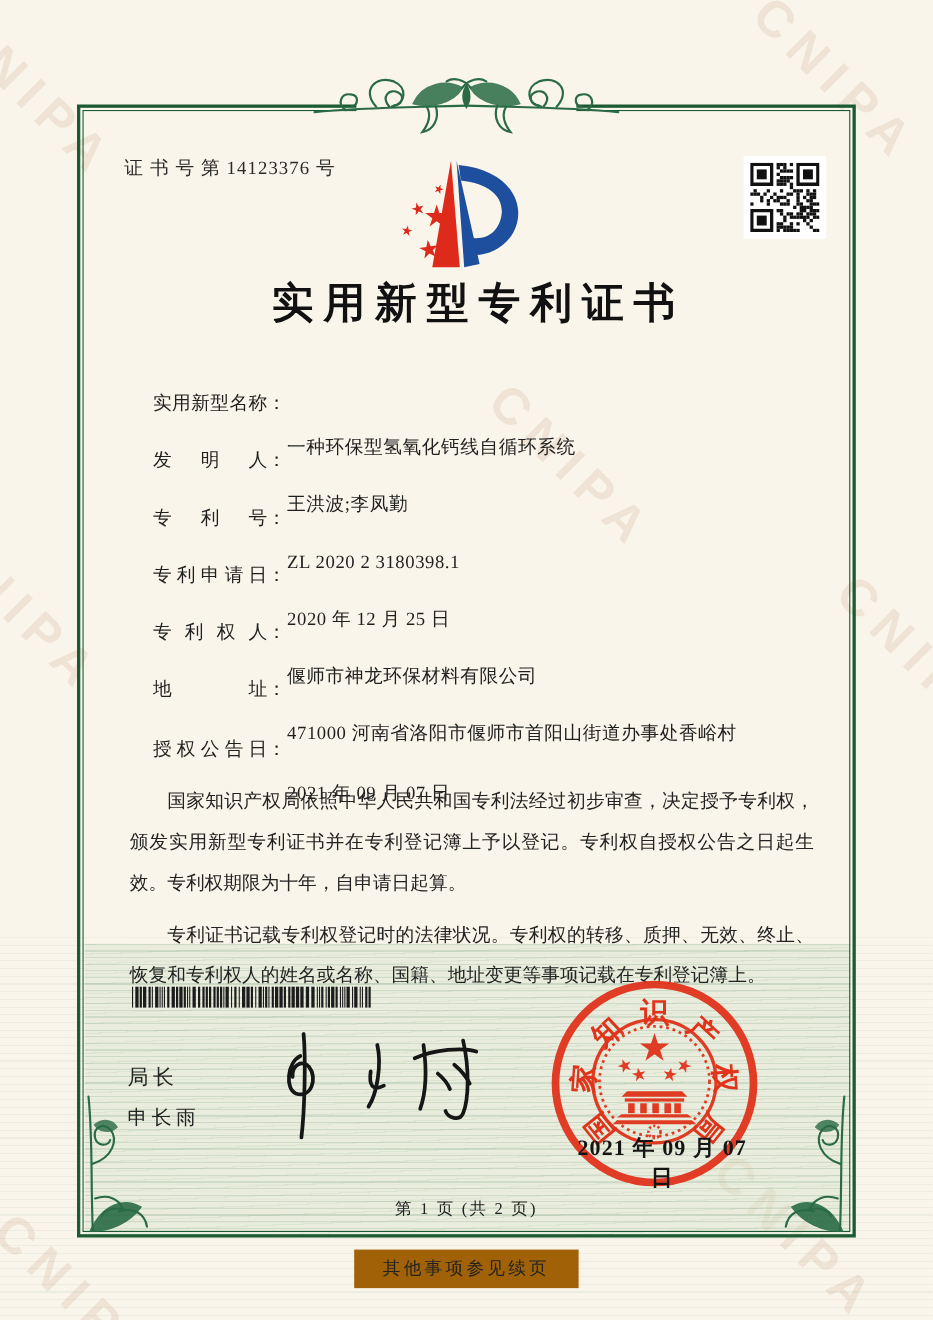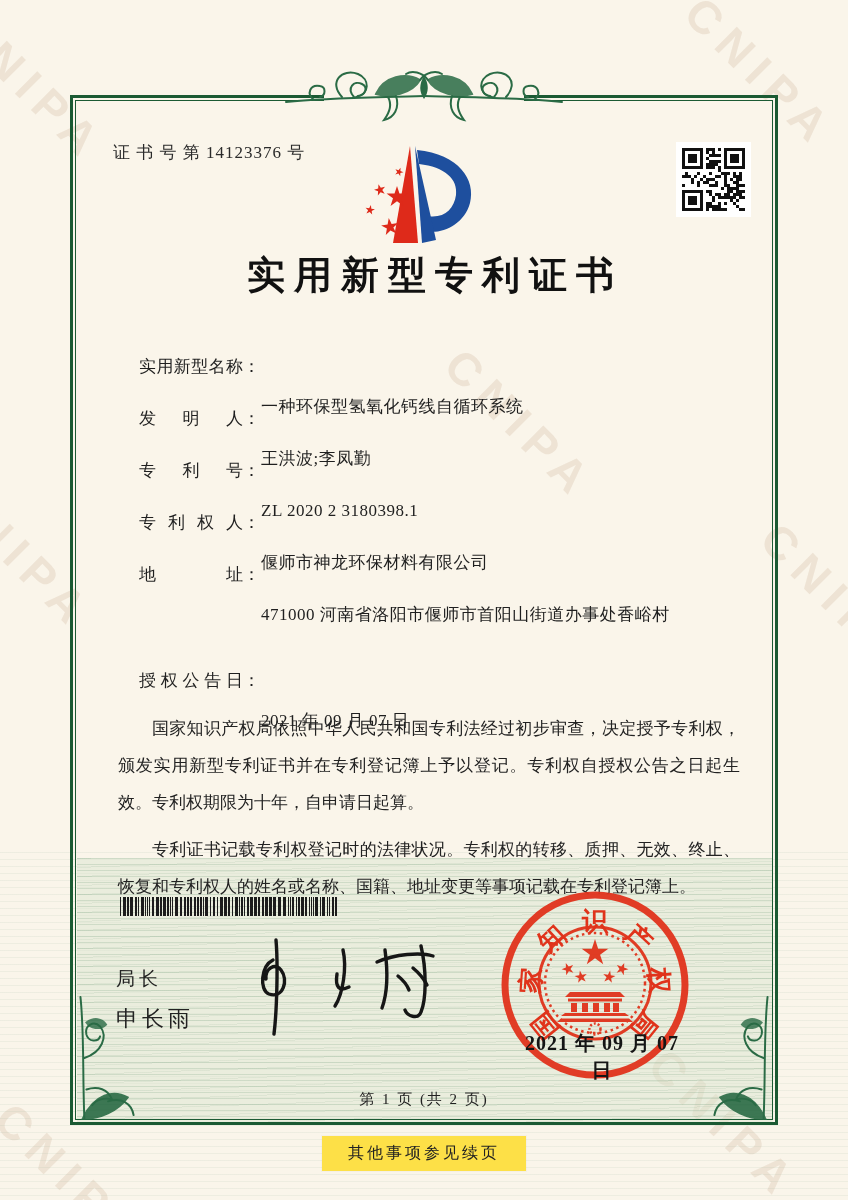--- a/index.html
+++ b/index.html
@@ -67,21 +67,21 @@
   .grant-pair{position:absolute;left:0;top:0;}
   .grant-pair.second{left:282px;}
   
   .paras{left:108px;top:700px;width:642px;font-size:17px;line-height:37px;text-align:justify;color:#222;}
   .paras p{margin:10px;text-indent:2em;}
   
   .barcode{left:120px;top:897px;width:222px;height:19px;display:flex;align-items:stretch;}
   .barcode i{display:block;background:#1c1c1c;height:100%;}
   
   .officer-title{left:116px;top:966px;font-size:19px;letter-spacing:4px;font-family:"Liberation Sans","DejaVu Sans",sans-serif;color:#222;}
-  .officer-name{left:116px;top:1004px;font-size:22px;letter-spacing:4px;font-family:"Liberation Sans","DejaVu Sans",sans-serif;color:#222;}
+  .officer-name{left:116px;top:1004px;font-size:18px;letter-spacing:4px;font-family:"Liberation Sans","DejaVu Sans",sans-serif;color:#222;}
   .signature{left:235px;top:932px;}
   
   .seal{left:495px;top:885px;width:200px;height:200px;}
   .seal svg{position:absolute;left:0;top:0;}
   .seal-char{
     position:absolute;left:50%;top:50%;
     font-size:26px;font-weight:700;color:#e0331b;
     font-family:"Liberation Serif","DejaVu Serif",serif;
   }
   .seal-char:nth-of-type(1){transform:translate(-50%,-50%) rotate(-129deg) translateY(-64px);}
@@ -92,21 +92,21 @@
   .seal-char:nth-of-type(6){transform:translate(-50%,-50%) rotate(86deg)   translateY(-64px);}
   .seal-char:nth-of-type(7){transform:translate(-50%,-50%) rotate(129deg)  translateY(-64px);}
   .seal-date{
     left:512px;top:1030px;width:180px;text-align:center;
     font-size:20px;font-weight:700;color:#151515;letter-spacing:1px;
   }
   
   .page-footer{left:0;top:1090px;width:848px;text-align:center;font-size:15px;letter-spacing:2px;color:#222;}
   .note{
     left:50%;top:1136px;transform:translateX(-50%);
-    background:#fde047;padding:7px 26px;font-size:16px;letter-spacing:3px;color:#222;
+    background:#a16207;padding:7px 26px;font-size:16px;letter-spacing:3px;color:#222;
     box-shadow:0 0 0 1px rgba(0,0,0,0.02);
   }
 </style>
 </head>
 <body>
 
 <div class="wm" style="left:-18px;top:0px">CNIPA</div>
 <div class="wm" style="left:712px;top:-14px">CNIPA</div>
 <div class="wm" style="left:472px;top:338px">CNIPA</div>
 <div class="wm" style="left:-30px;top:468px">CNIPA</div>
@@ -317,20 +317,23 @@
   <div class="frow">
     <span class="flabel">实用新型名称</span><span class="fcolon">：</span><span class="fvalue">一种环保型氢氧化钙线自循环系统</span>
   </div>
   <div class="frow">
     <span class="flabel">发明人</span><span class="fcolon">：</span><span class="fvalue">王洪波;李凤勤</span>
   </div>
   <div class="frow">
     <span class="flabel">专利号</span><span class="fcolon">：</span><span class="fvalue">ZL 2020 2 3180398.1</span>
   </div>
   <div class="frow">
+    <span class="flabel">专利申请日</span><span class="fcolon">：</span><span class="fvalue">2020 年 12 月 25 日</span>
+  </div>
+  <div class="frow">
     <span class="flabel">专利权人</span><span class="fcolon">：</span><span class="fvalue">偃师市神龙环保材料有限公司</span>
   </div>
   <div class="frow">
     <span class="flabel">地址</span><span class="fcolon">：</span><span class="fvalue">471000 河南省洛阳市偃师市首阳山街道办事处香峪村</span>
   </div>
 </div>
 
 <div class="abs grant-row">
   <div class="grant-pair">
     <span class="flabel">授权公告日</span><span class="fcolon">：</span><span class="fvalue">2021 年 09 月 07 日</span>

